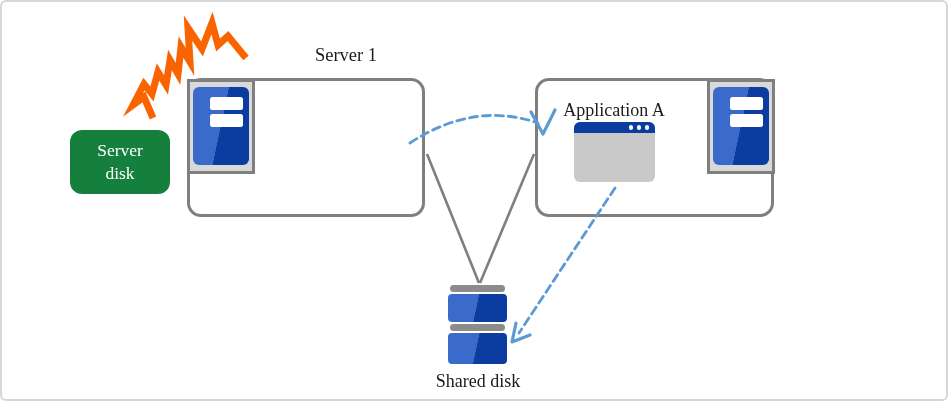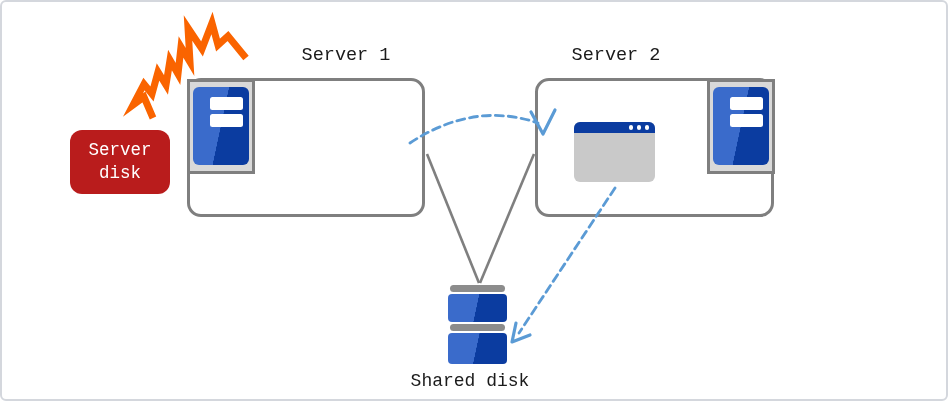--- a/index.html
+++ b/index.html
@@ -1,20 +1,20 @@
 <!DOCTYPE html>
 <html><head>
 <meta charset="utf-8">
 <style>
   html,body { margin:0; padding:0; background:#ffffff; }
   .canvas {
     position:relative; width:948px; height:401px; box-sizing:border-box;
     background:#ffffff; border:2px solid #d4d7dd; border-radius:6px;
     overflow:hidden;
-    font-family:Liberation Mono, monospace; color:#1b1b1b;
+    font-family:Liberation Serif, serif; color:#1b1b1b;
   }
   .label { position:absolute; text-align:center; white-space:nowrap; }
   .lbl-18 { font-size:18.5px; }
   .lbl-17 { font-size:18px; }
 
   
   .group-box {
     position:absolute; box-sizing:border-box; background:#ffffff;
     border:3px solid #7f7f7f; border-radius:14px;
   }
@@ -31,21 +31,21 @@
   .server-unit .bar {
     position:absolute; left:17px; width:33px; height:13px;
     background:#ffffff; border-radius:2.5px;
   }
   .server-unit .bar.b1 { top:10px; }
   .server-unit .bar.b2 { top:27px; }
 
   
   .server-down {
     position:absolute; left:68px; top:128px; width:100px; height:64px;
-    background:#b91c1c; border-radius:12px; color:#ffffff;
+    background:#15803d; border-radius:12px; color:#ffffff;
     display:flex; flex-direction:column; align-items:center; justify-content:center;
     font-size:17.5px; line-height:1.3;
   }
 
   
   .app-window {
     position:absolute; left:572px; top:120px; width:81px; height:60px;
     border-radius:6px; background:#c9c9c9; overflow:hidden;
   }
   .app-titlebar {
@@ -81,22 +81,22 @@
     <path d="M532,152 L478,281" fill="none" stroke-width="2.6" stroke="#7f7f7f"></path>
 
     <path d="M408,141 Q472,99 536,121" fill="none" stroke-width="2.8" stroke-dasharray="8 5" stroke-linecap="round" stroke="#5b9bd5"></path>
     <polyline points="529,110 541,132 553,108" fill="none" stroke-width="3.2" stroke-linecap="round" stroke-linejoin="round" stroke="#5b9bd5"></polyline>
 
     <path d="M613,186 L517,331" fill="none" stroke-width="2.8" stroke-dasharray="8 5" stroke-linecap="round" stroke="#5b9bd5"></path>
     <polyline points="514,321 510,340 528,333" fill="none" stroke-width="3.2" stroke-linecap="round" stroke-linejoin="round" stroke="#5b9bd5"></polyline>
   </svg>
 
   <div class="label lbl-18" style="left:264px; top:43px; width:160px;">Server 1</div>
-  <div class="label lbl-18" style="left:534px; top:43px; width:160px;">Server 2</div>
-  <div class="label lbl-17" style="left:384px; top:369px; width:168px;">Shared disk</div>
+  <div class="label lbl-17" style="left:532px; top:98px; width:160px;">Application A</div>
+  <div class="label lbl-17" style="left:392px; top:369px; width:168px;">Shared disk</div>
 
   <div class="server-down">
     <span>Server</span>
     <span>disk</span>
   </div>
 
   <div class="server-icon" style="left:185px; top:77px;">
     <div class="server-unit">
       <div class="bar b1"></div>
       <div class="bar b2"></div>

